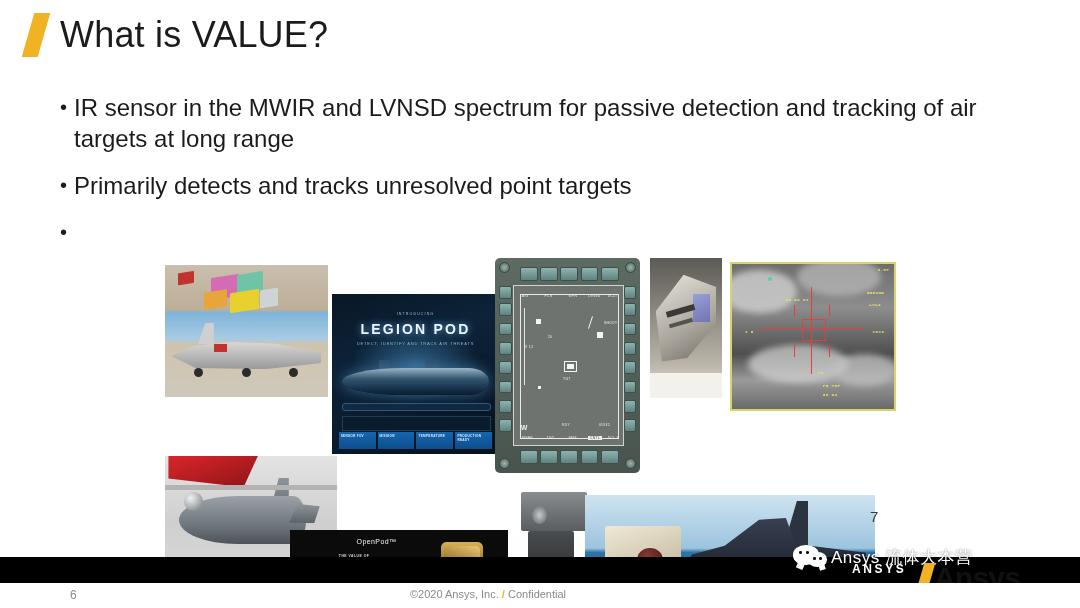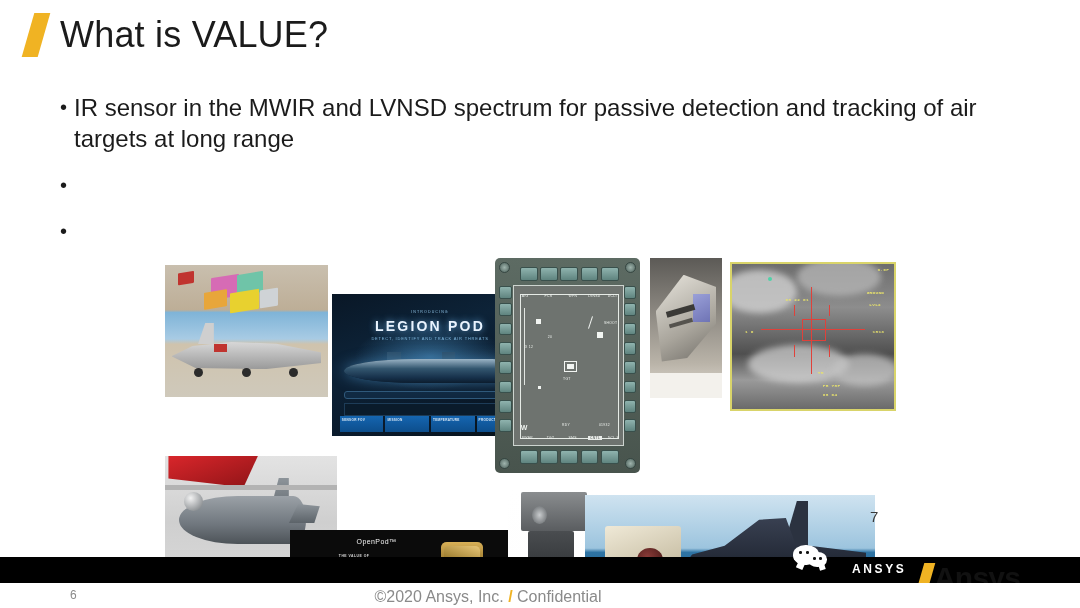--- a/index.html
+++ b/index.html
@@ -45,22 +45,22 @@
   .bay-panel{position:absolute;transform:skewY(-9deg);border-radius:1px;}
   .jet-body{position:absolute;left:4%;top:57%;width:92%;height:22%;
      background:linear-gradient(#dcdcdc,#9a9a9a);
      clip-path:polygon(0% 55%,14% 20%,40% 6%,70% 12%,100% 42%,100% 78%,62% 100%,16% 96%);}
   .jet-tail{position:absolute;left:16%;top:44%;width:14%;height:16%;
      background:#cfcfcf;clip-path:polygon(30% 100%,62% 0%,100% 0%,100% 100%);}
   .jet-wheel{position:absolute;width:9px;height:9px;border-radius:50%;
      background:#2b2b2b;top:78%;}
 
   
-  #img-legion{left:172px;top:44px;width:167px;height:142px;
-     background:linear-gradient(160deg,#091726 0%,#0d2338 35%,#0a1a2b 70%,#061119 100%);padding-left:29px;}
+  #img-legion{left:172px;top:44px;width:167px;height:160px;
+     background:linear-gradient(160deg,#091726 0%,#0d2338 35%,#0a1a2b 70%,#061119 100%);}
   .lp-glow{position:absolute;left:10%;top:20%;width:80%;height:48%;
      background:radial-gradient(ellipse at 50% 50%,rgba(90,175,235,.45),rgba(12,40,66,0) 68%);}
   .lp-title{position:absolute;left:0;top:17%;width:100%;text-align:center;
      color:#eaf4ff;font-size:14px;letter-spacing:2.2px;font-weight:700;
      text-shadow:0 0 7px rgba(120,195,255,.85);}
   .lp-eyebrow{position:absolute;left:0;top:11%;width:100%;text-align:center;
      color:#8fc3e6;font-size:3.6px;letter-spacing:1.1px;}
   .lp-sub{position:absolute;left:0;top:29.5%;width:100%;text-align:center;
      color:#7fb6dd;font-size:4px;letter-spacing:.8px;}
   .lp-pod{position:absolute;left:6%;top:46%;width:88%;height:17%;
@@ -180,40 +180,41 @@
 
   
   #ansys-logo{position:absolute;left:920px;top:560px;display:flex;align-items:center;height:36px;}
   #ansys-slash{width:11px;height:30px;background:#F0B323;transform:skewX(-16deg);margin-right:3px;}
   #ansys-word{font-size:30px;font-weight:700;color:#111;letter-spacing:-.8px;line-height:30px;}
 
   
   #footer{position:absolute;left:0;top:583px;width:1080px;height:25px;background:#fff;}
   #footer-page{position:absolute;left:70px;top:5px;font-size:12px;color:#8a8a8a;}
   #footer-center{position:absolute;left:0;top:5px;width:976px;text-align:center;
-     font-size:16px;color:#8a8a8a;}
+     font-size:11px;color:#8a8a8a;}
   #footer-center .fslash{color:#F0B323;font-weight:700;}
 </style>
 </head>
 <body>
 
 <div id="slide">
 
   <div id="title-row">
     <div id="title-slash"></div>
     <div id="title-text">What is VALUE?</div>
   </div>
 
   <div id="bullets">
     <div class="bullet">
       <div class="bullet-dot">•</div>
       <div class="bullet-text">IR sensor in the MWIR and LVNSD spectrum for passive detection and tracking of air targets at long range</div>
     </div>
     <div class="bullet">
       <div class="bullet-dot">•</div>
+      <div class="bullet-text">Primarily detects and tracks unresolved point targets</div>
     </div>
     <div class="bullet">
       <div class="bullet-dot">•</div>
     </div>
   </div>
 
   <div id="collage">
 
     <div class="panel" id="img-f35-ramp">
       <div class="ramp-bay"></div>
@@ -412,20 +413,21 @@
 
   <div id="watermark">
     <div id="wechat-icon">
       <div class="wc-big"></div>
       <div class="wc-dot" style="left:6px;top:8px;"></div>
       <div class="wc-dot" style="left:13px;top:8px;"></div>
       <div class="wc-small"></div>
       <div class="wc-dot" style="left:20px;top:14px;"></div>
       <div class="wc-dot" style="left:26px;top:14px;"></div>
     </div>
+    <div id="wm-text">Ansys 流体大本营</div>
   </div>
   <div id="wm-sub">ANSYS</div>
 
   <div id="ansys-logo">
     <div id="ansys-slash"></div>
     <div id="ansys-word">Ansys</div>
   </div>
 
   <div id="footer">
     <div id="footer-page">6</div>

